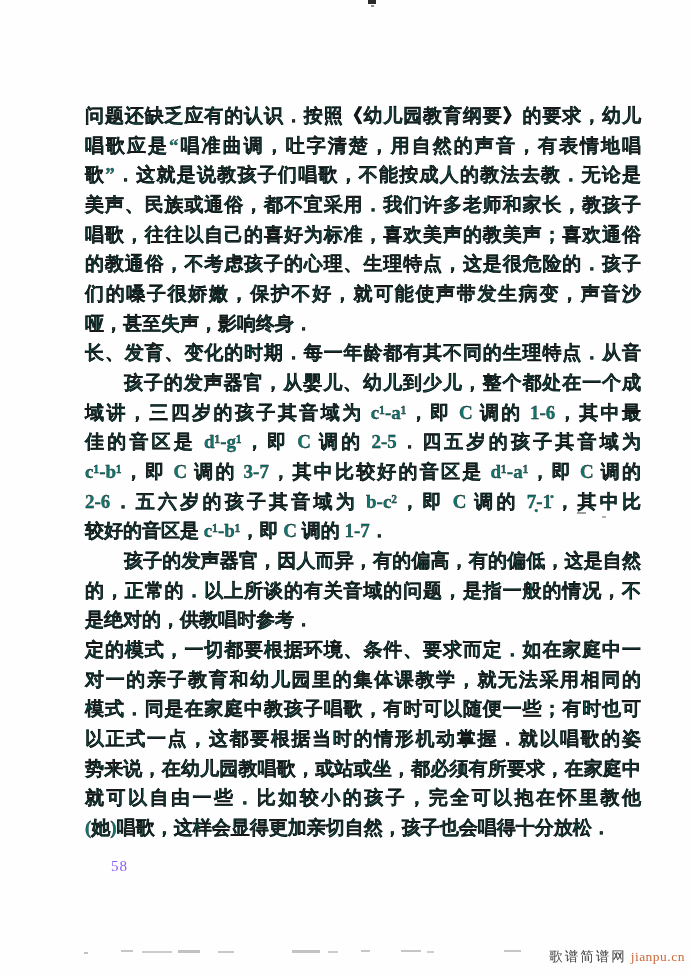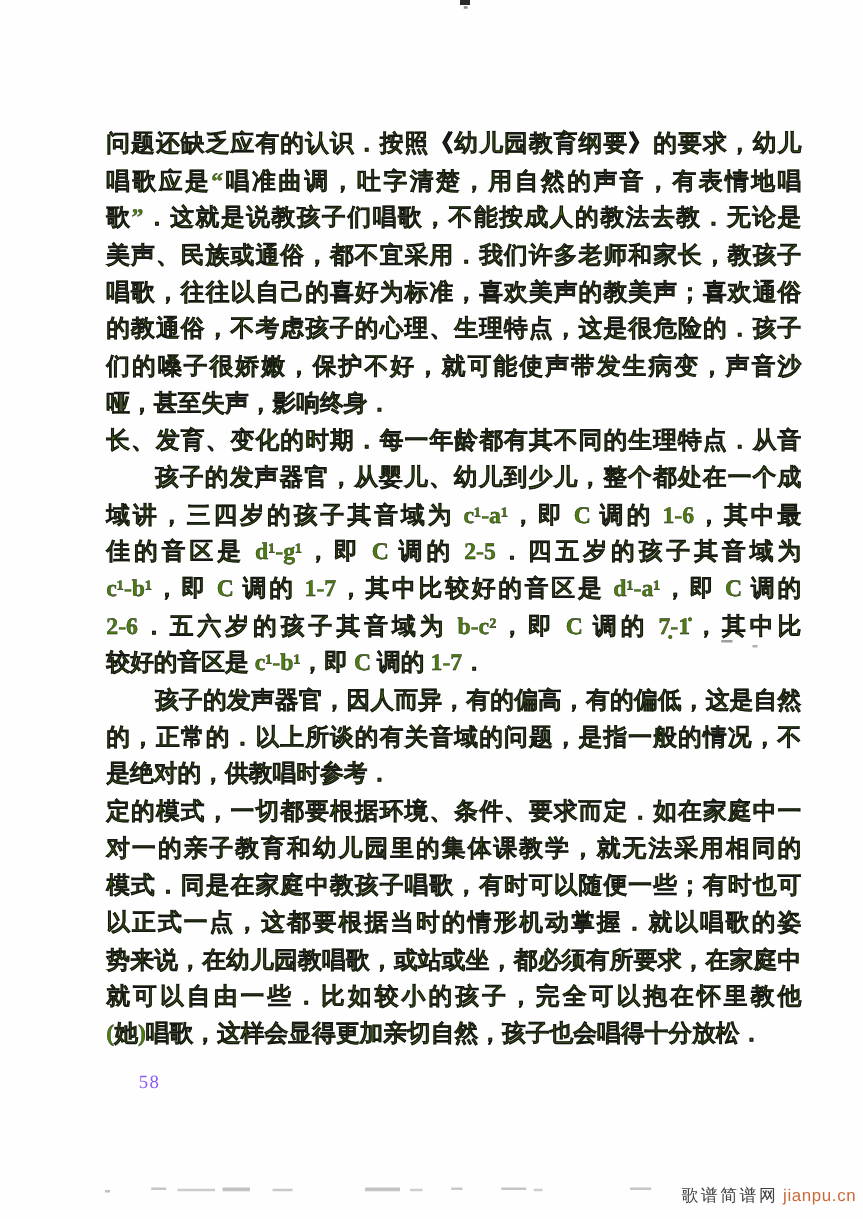--- a/index.html
+++ b/index.html
@@ -18,21 +18,21 @@
     position: absolute;
     inset: 0;
     background: #fefefe;
   }
   
   .text-block {
     position: absolute;
     left: 85px;
     top: 101px;
     width: 556px;
-    color: #4d7c0f;
+    color: #0f766e;
     font-size: 19px;
     font-weight: 700;
     -webkit-text-stroke: 0.3px #161616;
   }
   .line {
     height: 29.68px;
     line-height: 29.68px;
     text-align: justify;
     text-align-last: justify;
     overflow: visible;
@@ -58,20 +58,21 @@
     white-space: nowrap;
   }
   .watermark .wm-name {
     color: #404040;
     letter-spacing: 2px;
     margin-left: 23px;
   }
   .watermark .wm-url {
     color: #c96a3a;
     letter-spacing: 0.5px;
+    font-family: Liberation Serif, serif;
   }
   
   .speck { position: absolute; pointer-events: none; }
   .sp-top1   { left: 368px; top: 0;    width: 8px;  height: 4px; background: #2a2a2a; }
   .sp-top2   { left: 371px; top: 5px;  width: 3px;  height: 2px; background: #8a8a8a; }
   .sp-mid1   { left: 577px; top: 512px; width: 9px; height: 2px; background: #9e9e9e; }
   .sp-mid2   { left: 602px; top: 516px; width: 4px; height: 2px; background: #b0b0b0; }
   .sp-b1  { left: 84px;  top: 952px; width: 4px;  height: 2px; background: #c2c2c2; }
   .sp-b2  { left: 121px; top: 950px; width: 12px; height: 2px; background: #c6c6c6; }
   .sp-b3  { left: 142px; top: 951px; width: 30px; height: 2px; background: #cccccc; }
@@ -95,21 +96,21 @@
       <div class="line">歌”．这就是说教孩子们唱歌，不能按成人的教法去教．无论是</div>
       <div class="line">美声、民族或通俗，都不宜采用．我们许多老师和家长，教孩子</div>
       <div class="line">唱歌，往往以自己的喜好为标准，喜欢美声的教美声；喜欢通俗</div>
       <div class="line">的教通俗，不考虑孩子的心理、生理特点，这是很危险的．孩子</div>
       <div class="line">们的嗓子很娇嫩，保护不好，就可能使声带发生病变，声音沙</div>
       <div class="line para-end">哑，甚至失声，影响终身．</div>
       <div class="line">长、发育、变化的时期．每一年龄都有其不同的生理特点．从音</div>
       <div class="line indent">孩子的发声器官，从婴儿、幼儿到少儿，整个都处在一个成</div>
       <div class="line">域讲，三四岁的孩子其音域为 c¹-a¹，即 C 调的 1-6，其中最</div>
       <div class="line">佳的音区是 d¹-g¹，即 C 调的 2-5．四五岁的孩子其音域为</div>
-      <div class="line">c¹-b¹，即 C 调的 1-7，其中比较好的音区是 d¹-a¹，即 C 调的</div>
+      <div class="line">c¹-b¹，即 C 调的 3-7，其中比较好的音区是 d¹-a¹，即 C 调的</div>
       <div class="line">2-6．五六岁的孩子其音域为 b-c²，即 C 调的 7̣-1̇，其中比</div>
       <div class="line para-end">较好的音区是 c¹-b¹，即 C 调的 1-7．</div>
       <div class="line indent">孩子的发声器官，因人而异，有的偏高，有的偏低，这是自然</div>
       <div class="line">的，正常的．以上所谈的有关音域的问题，是指一般的情况，不</div>
       <div class="line para-end">是绝对的，供教唱时参考．</div>
       <div class="line">定的模式，一切都要根据环境、条件、要求而定．如在家庭中一</div>
       <div class="line">对一的亲子教育和幼儿园里的集体课教学，就无法采用相同的</div>
       <div class="line">模式．同是在家庭中教孩子唱歌，有时可以随便一些；有时也可</div>
       <div class="line">以正式一点，这都要根据当时的情形机动掌握．就以唱歌的姿</div>
       <div class="line">势来说，在幼儿园教唱歌，或站或坐，都必须有所要求，在家庭中</div>

